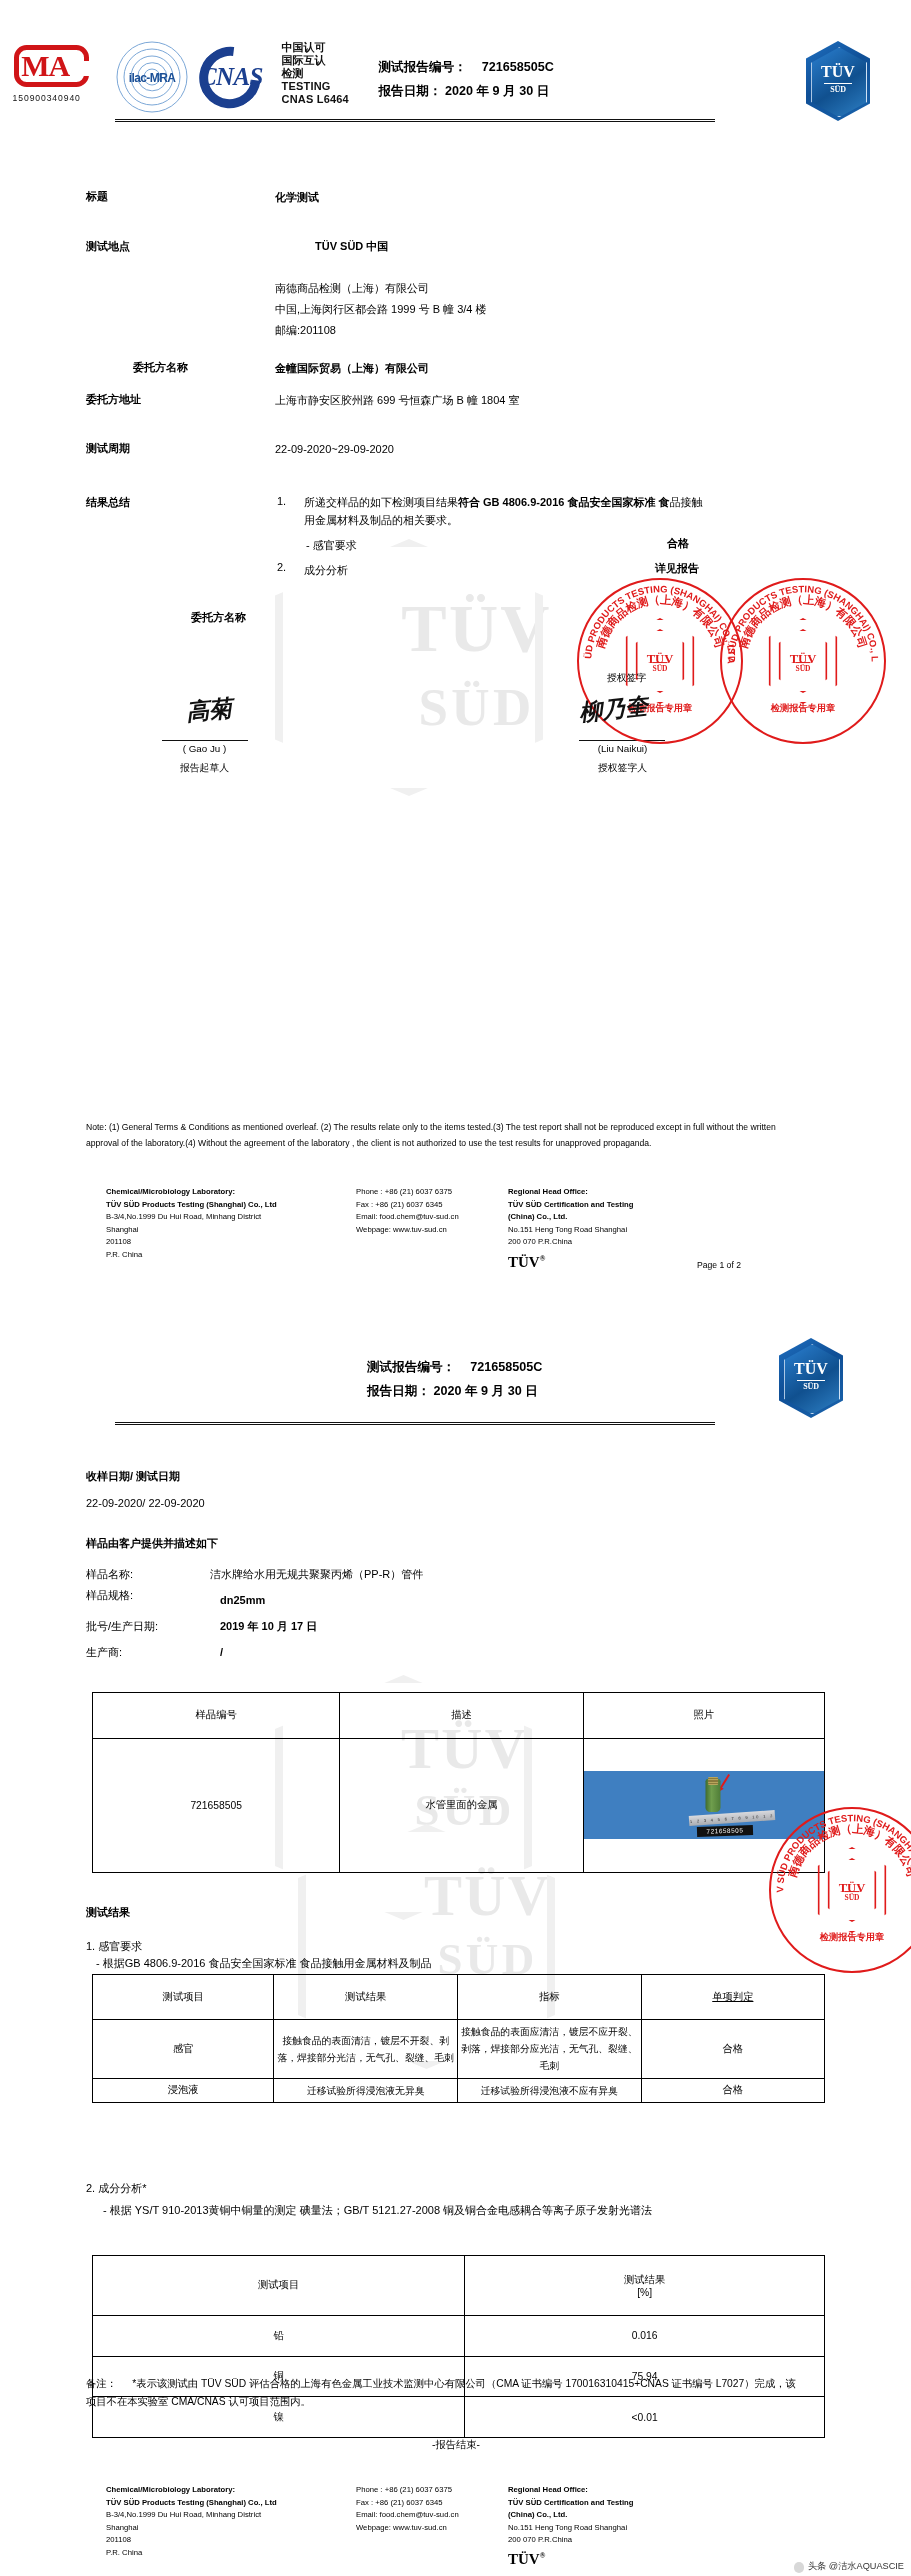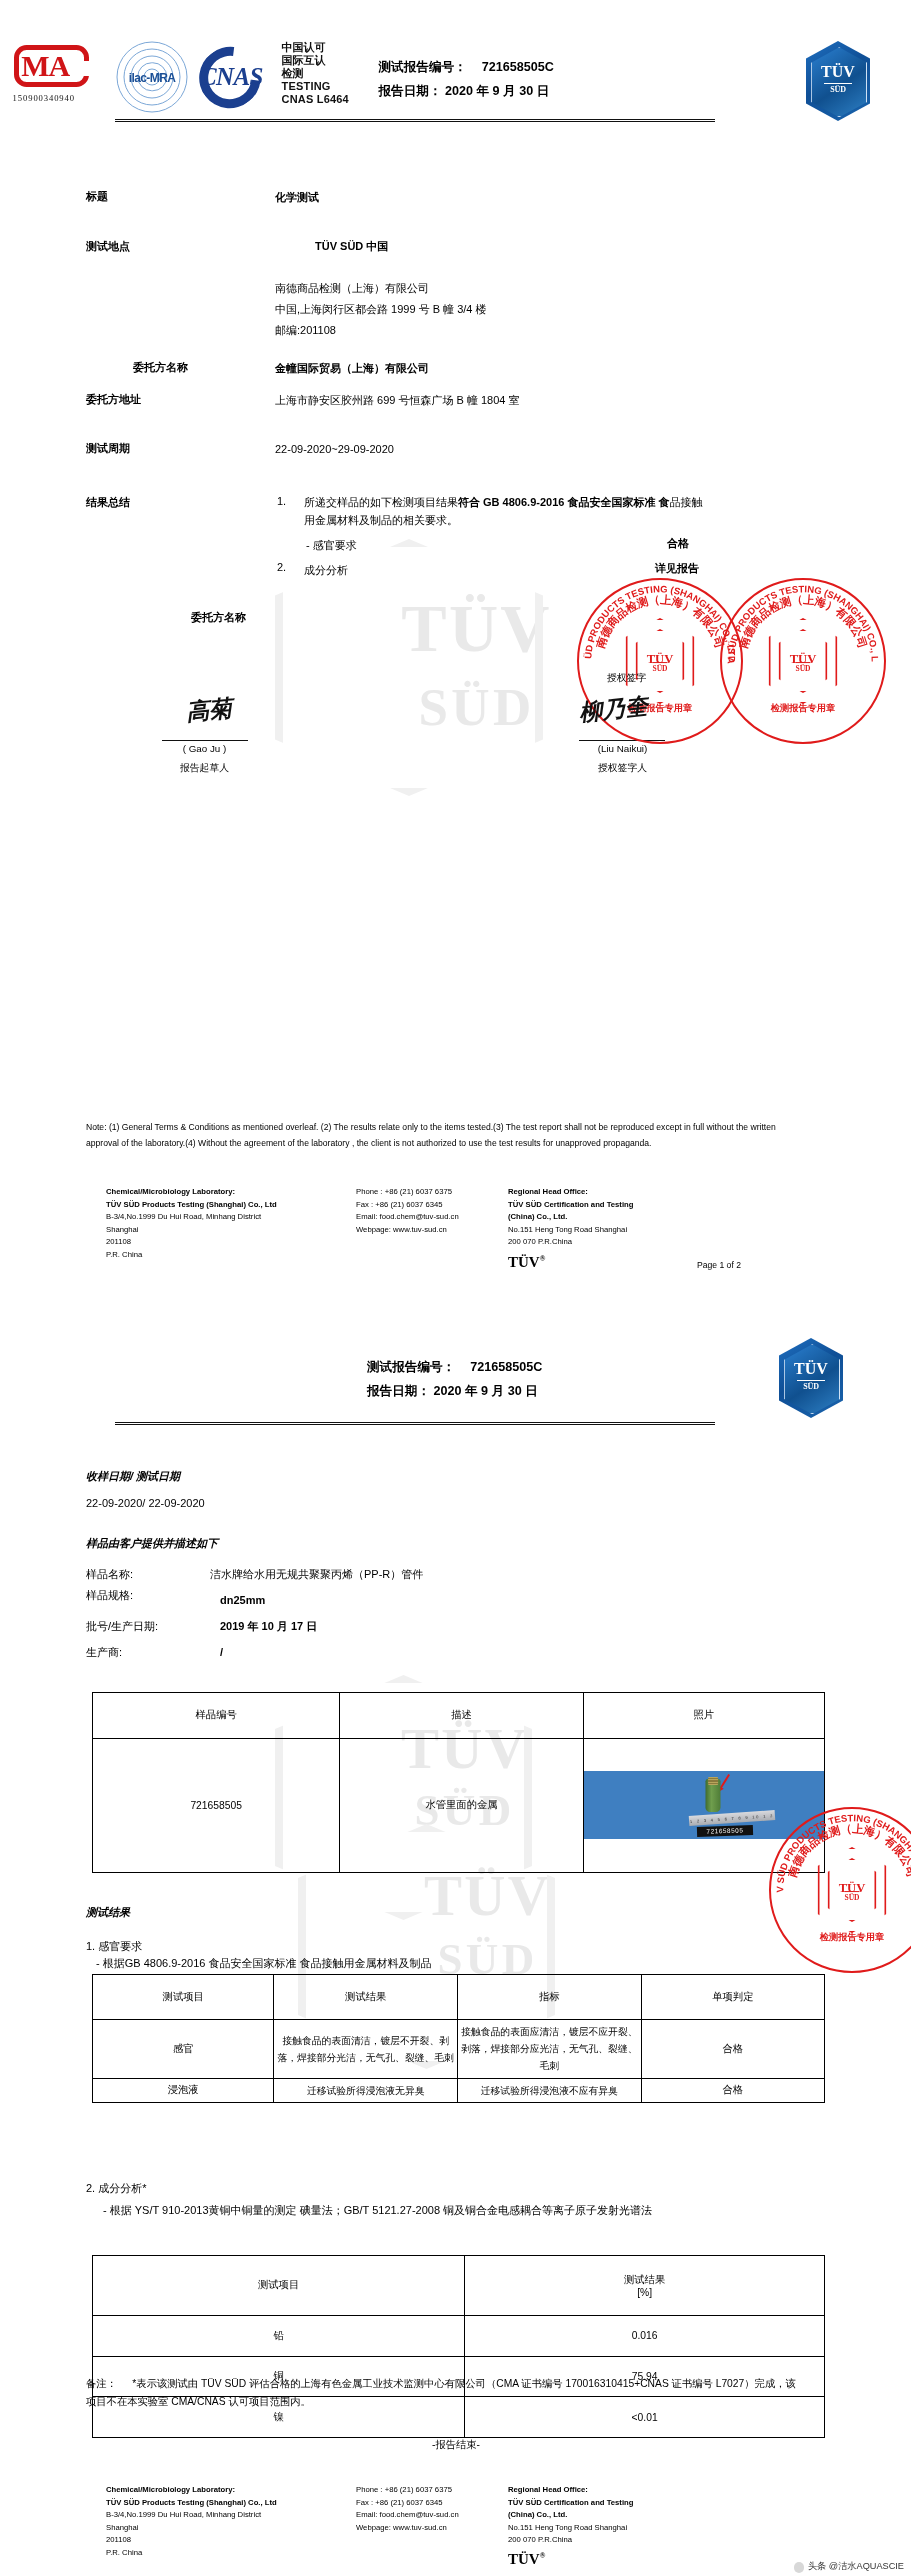--- a/index.html
+++ b/index.html
@@ -73,21 +73,21 @@
     color: #d01417;
     line-height: 33px;
   }
   .cma-number {
     position: absolute;
     left: 1.1px;
     top: 48px;
     font-size: 8.6px;
     letter-spacing: 0.9px;
     color: #111;
-    font-family: Liberation Serif, serif;
+    font-family: Liberation Sans, sans-serif;
   }
 
   .ilac-logo {
     position: absolute;
     left: 104px;
     top: 4.6px;
     width: 73px;
     height: 64px;
   }
   .ilac-arc {
@@ -496,21 +496,20 @@
     text-align: center;
     line-height: 9.8px;
     letter-spacing: 0.6px;
     transform: rotate(-2deg);
   }
 
   .section-title {
     position: absolute;
     font-weight: bold;
     font-size: 11px;
-    font-style: italic;
   }
   .section-sub {
     position: absolute;
     font-size: 11px;
     line-height: 17px;
   }
   .remark {
     position: absolute;
     font-size: 10.3px;
     line-height: 18.4px;
@@ -794,21 +793,21 @@
 
   <div class="section-sub" style="left:86px; top:1938px;">1. 感官要求</div>
   <div class="section-sub" style="left:96px; top:1955px;">- 根据GB 4806.9-2016 食品安全国家标准 食品接触用金属材料及制品</div>
 
   <table class="rep" style="left:92px; top:1974px; width:733px;">
     <thead>
       <tr>
         <th style="width:182px; height:37px;">测试项目</th>
         <th style="width:184px;">测试结果</th>
         <th style="width:184px;">指标</th>
-        <th style="width:184px;">单项判定</th>
+        <th style="width:184px;text-decoration:underline;">单项判定</th>
       </tr>
     </thead>
     <tbody>
       <tr>
         <td>感官</td>
         <td class="cellwrap">接触食品的表面清洁，镀层不开裂、剥落，焊接部分光洁，无气孔、裂缝、毛刺</td>
         <td class="cellwrap">接触食品的表面应清洁，镀层不应开裂、剥落，焊接部分应光洁，无气孔、裂缝、毛刺</td>
         <td>合格</td>
       </tr>
       <tr>

